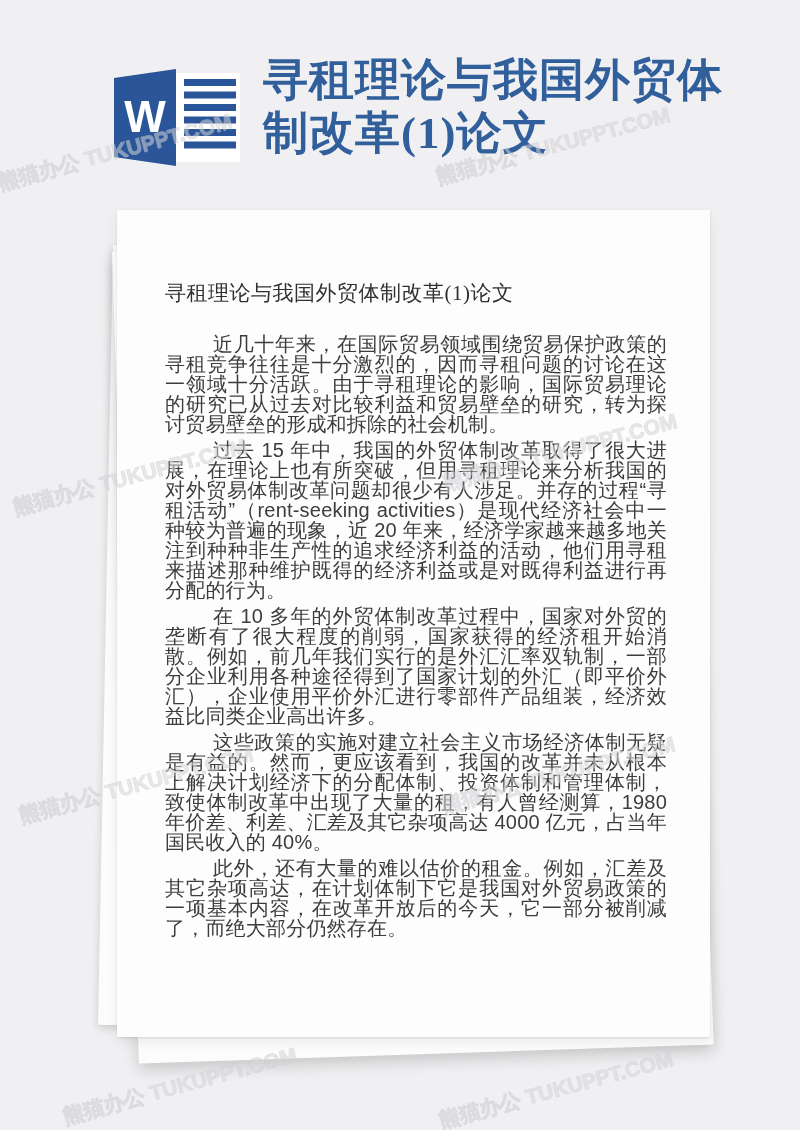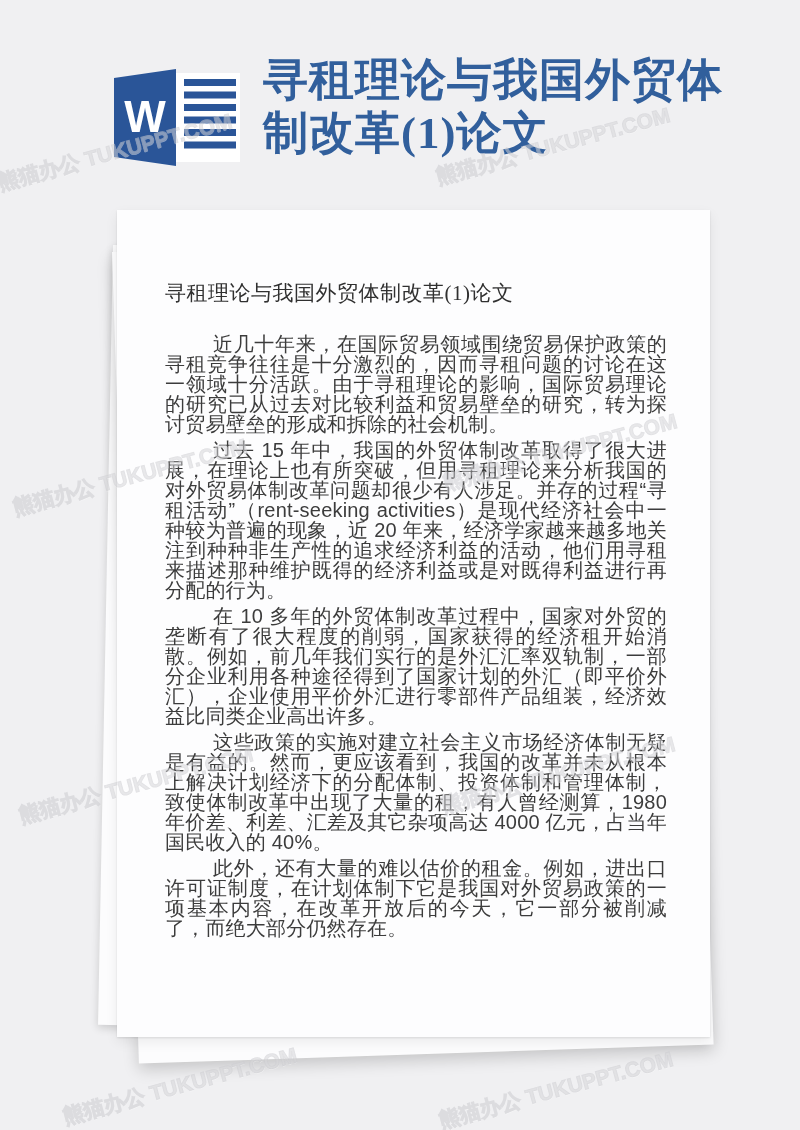--- a/index.html
+++ b/index.html
@@ -98,21 +98,21 @@
     <div class="sheet sheet-back"></div>
     <div class="sheet sheet-middle"></div>
 
     <div class="doc-page">
       <h2 class="doc-title">寻租理论与我国外贸体制改革(1)论文</h2>
       <div class="doc-body">
           <p>近几十年来，在国际贸易领域围绕贸易保护政策的寻租竞争往往是十分激烈的，因而寻租问题的讨论在这一领域十分活跃。由于寻租理论的影响，国际贸易理论的研究已从过去对比较利益和贸易壁垒的研究，转为探讨贸易壁垒的形成和拆除的社会机制。</p>
           <p>过去 15 年中，我国的外贸体制改革取得了很大进展，在理论上也有所突破，但用寻租理论来分析我国的对外贸易体制改革问题却很少有人涉足。并存的过程“寻租活动”（rent-seeking activities）是现代经济社会中一种较为普遍的现象，近 20 年来，经济学家越来越多地关注到种种非生产性的追求经济利益的活动，他们用寻租来描述那种维护既得的经济利益或是对既得利益进行再分配的行为。</p>
           <p>在 10 多年的外贸体制改革过程中，国家对外贸的垄断有了很大程度的削弱，国家获得的经济租开始消散。例如，前几年我们实行的是外汇汇率双轨制，一部分企业利用各种途径得到了国家计划的外汇（即平价外汇），企业使用平价外汇进行零部件产品组装，经济效益比同类企业高出许多。</p>
           <p>这些政策的实施对建立社会主义市场经济体制无疑是有益的。然而，更应该看到，我国的改革并未从根本上解决计划经济下的分配体制、投资体制和管理体制，致使体制改革中出现了大量的租，有人曾经测算，1980 年价差、利差、汇差及其它杂项高达 4000 亿元，占当年国民收入的 40%。</p>
-          <p>此外，还有大量的难以估价的租金。例如，进出口许可证制度，在计划体制下它是我国对外贸易政策的一项基本内容，在改革开放后的今天，它一部分被削减了，而绝大部分仍然存在。</p>
+          <p>此外，还有大量的难以估价的租金。例如，汇差及其它杂项高达，在计划体制下它是我国对外贸易政策的一项基本内容，在改革开放后的今天，它一部分被削减了，而绝大部分仍然存在。</p>
         </div>
     </div>
   </div>
 
   <div class="header">
     <svg class="word-icon" viewBox="0 0 134 99" aria-hidden="true">
 
       <rect x="64" y="5" width="64" height="89" fill="#ffffff"></rect>
       <g fill="#2a5598">
         <rect x="72" y="11" width="52" height="7"></rect>

